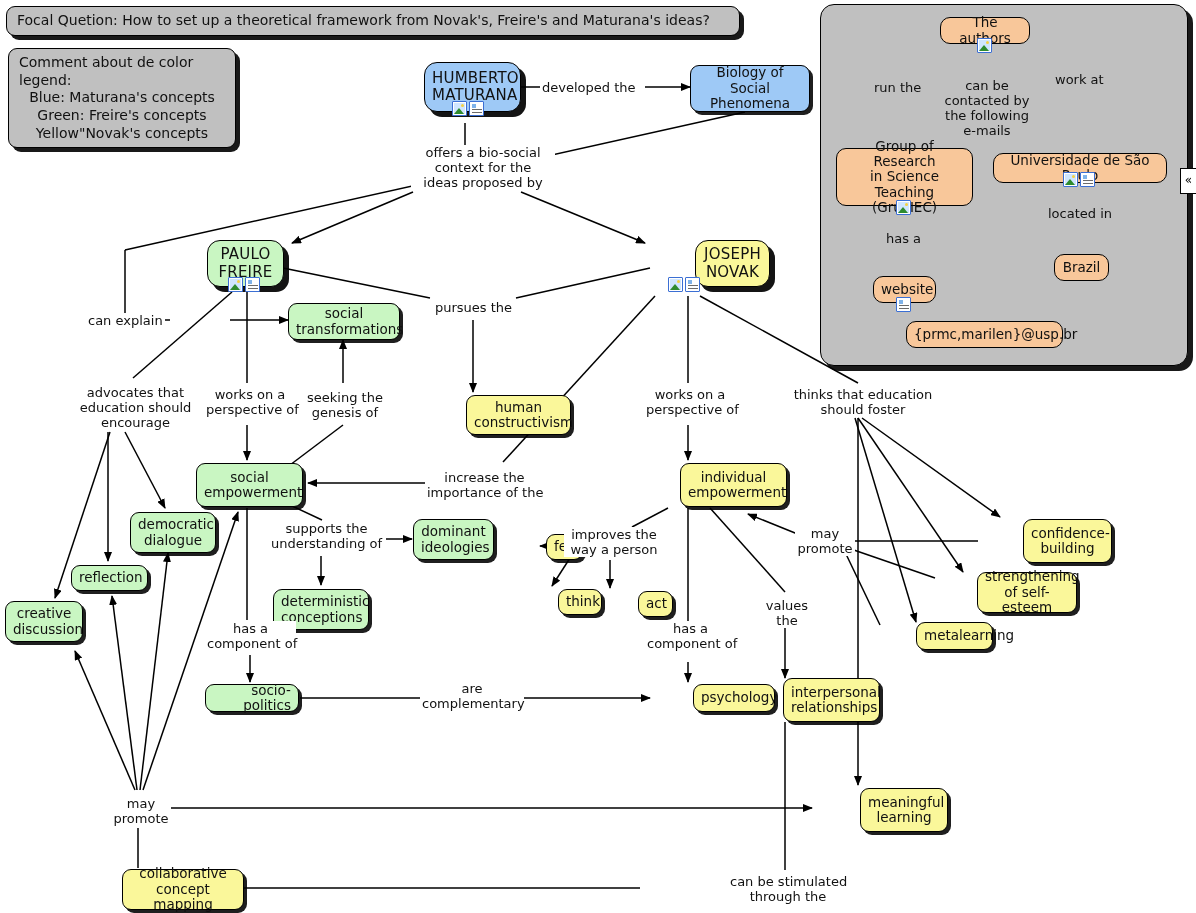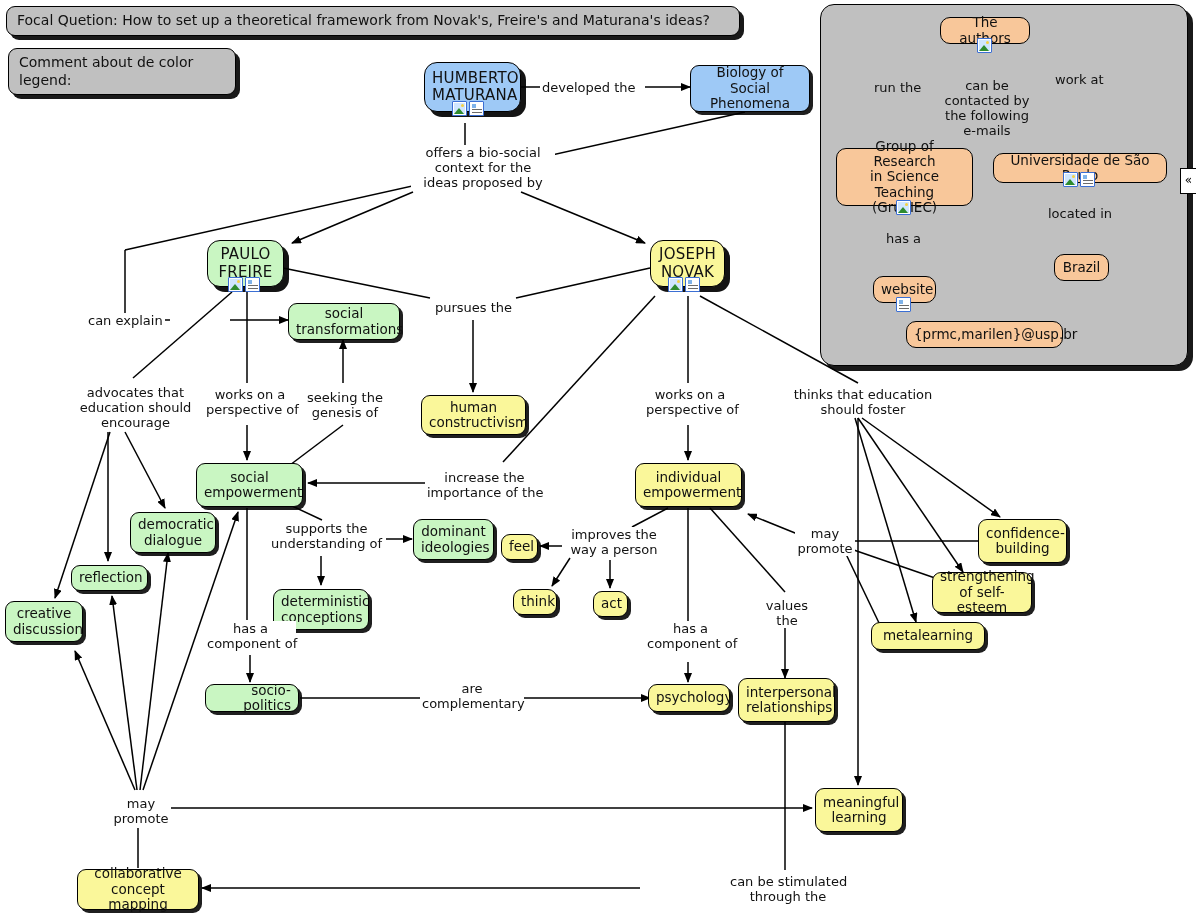--- a/index.html
+++ b/index.html
@@ -16,21 +16,21 @@
   .node{position:absolute;z-index:3;box-sizing:border-box;
         border:1.4px solid #000;border-radius:9px;
         display:flex;align-items:center;justify-content:center;
         text-align:center;line-height:1.14;
         font-size:13.5px;color:#111;
         padding:3px 7px;
         box-shadow:3px 3px 0 0 rgba(0,0,0,0.88);}
   .node .lbl{display:block;width:100%;}
 
   .green{background:#c9f6c2;}
-  .yellow{background:#faf79a;}
+  .yellow{background:#faf79a;margin-left:45px;}
   .blue{background:#9ec9f6;}
   .orange{background:#f8c79a;}
 
   
   .person{border-radius:13px;font-size:15px;letter-spacing:.2px;
           box-shadow:5px 5px 0 0 rgba(0,0,0,0.92);}
 
   
   .flat{box-shadow:none;border-radius:10px;}
 
@@ -198,20 +198,25 @@
 
   <div id="panel"></div>
   <div id="collapse">«</div>
 
   <div class="greybox" style="left:6px;top:6px;width:712px;">
     <span>Focal Quetion: How to set up a theoretical framework from Novak's, Freire's and Maturana's ideas?</span>
   </div>
 
   <div class="greybox" style="left:8px;top:48px;width:206px;">
     <div>Comment about de color legend:</div>
+    <div style="text-align:center;">
+      <div>Blue: Maturana's concepts</div>
+      <div>Green: Freire's concepts</div>
+      <div>Yellow"Novak's concepts</div>
+    </div>
   </div>
 
   <div class="node blue person" style="left:424px;top:62px;width:97px;height:50px;">
     <span class="lbl">HUMBERTO<br>MATURANA</span>
     </div>
   <div class="icons" style="left:452px;top:101px;">
     <span class="ico pic">
         <i class="sun"></i>
       </span>
     <span class="ico doc">
@@ -311,21 +316,21 @@
     </div>
 
   <div class="node yellow" style="left:978px;top:519px;width:89px;height:44px;">
     <span class="lbl">confidence-<br>building</span>
     </div>
 
   <div class="node yellow" style="left:932px;top:572px;width:100px;height:41px;">
     <span class="lbl">strengthening<br>of self-esteem</span>
     </div>
 
-  <div class="node yellow" style="left:871px;top:622px;width:114px;height:28px;">
+  <div class="node yellow" style="left:871px;top:622px;width:77px;height:28px;">
     <span class="lbl">metalearning</span>
     </div>
 
   <div class="node yellow" style="left:815px;top:788px;width:88px;height:44px;">
     <span class="lbl">meaningful<br>learning</span>
     </div>
 
   <div class="node yellow" style="left:77px;top:869px;width:122px;height:41px;">
     <span class="lbl">collaborative<br>concept mapping</span>
     </div>

